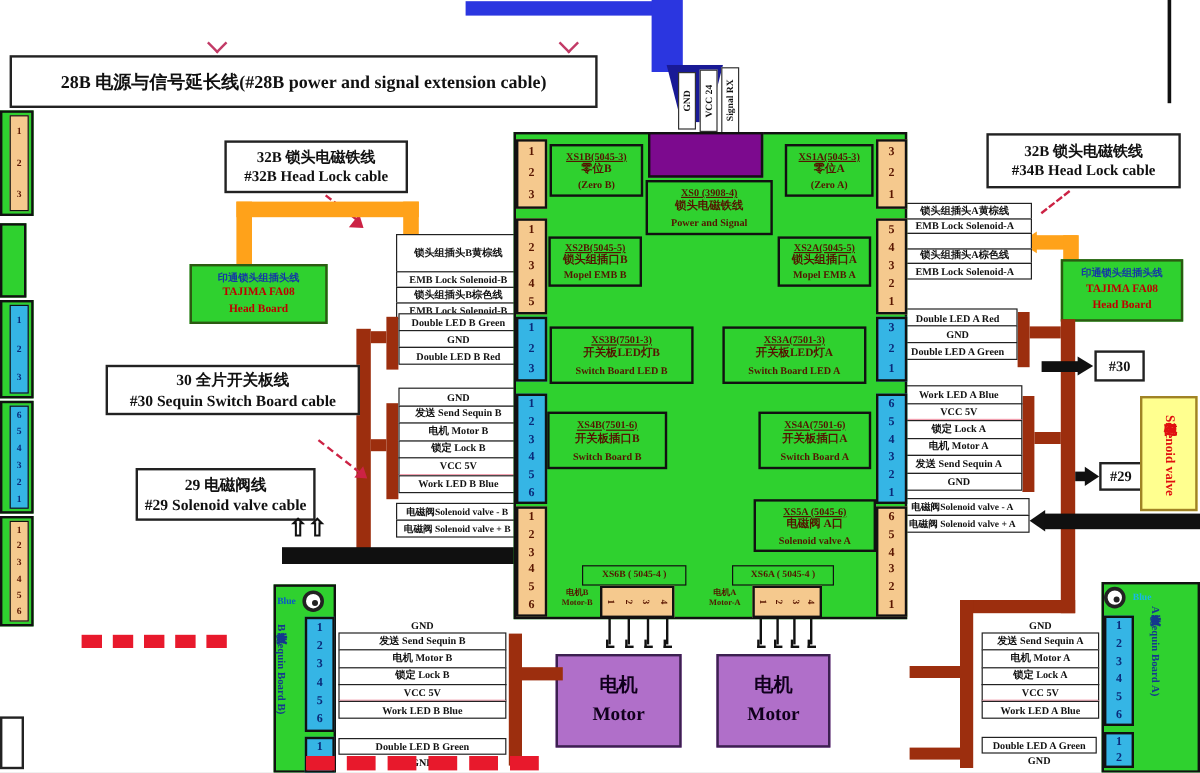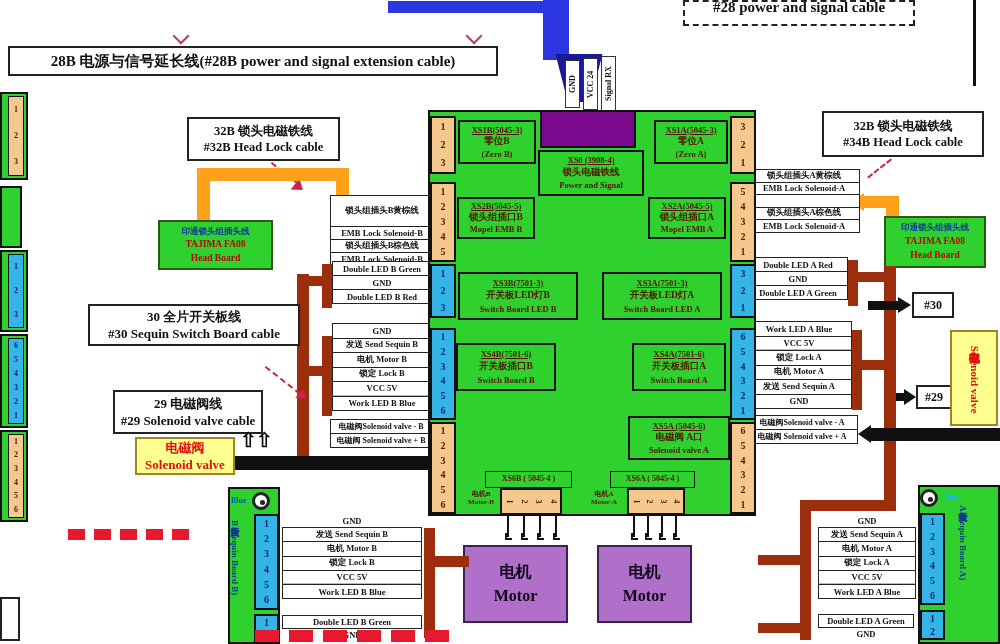--- a/index.html
+++ b/index.html
@@ -121,24 +121,21 @@
   <div class="cab blue" style="left:388px;top:1px;width:168px;height:12px"></div>
   <div class="cab blue" style="left:543px;top:0;width:26px;height:60px"></div>
   <div class="cab" style="left:551px;top:54px;width:56px;height:48px;background:var(--cable-navy);clip-path:polygon(8% 0,92% 0,70% 100%,30% 100%)"></div>
   <div class="vtag" style="left:565px;top:60px;width:15px;height:48px">GND</div>
   <div class="vtag" style="left:583px;top:58px;width:15px;height:52px">VCC 24</div>
   <div class="vtag" style="left:601px;top:56px;width:15px;height:56px">Signal RX</div>
   <div class="cab black" style="left:973px;top:0;width:3px;height:86px"></div>
 
   <div class="chev" style="left:175px;top:30px"></div>
   <div class="chev" style="left:468px;top:30px"></div>
-  <div class="banner" style="left:8px;top:46px;width:490px;height:30px">28B 电源与信号延长线(#28B power and signal extension cable)</div>
-  <div class="banner" style="left:683px;top:0;width:232px;height:26px;border-style:dashed;overflow:hidden">
-      <div style="margin-top:-12px">#28 power and signal cable</div>
-    </div>
+  <div class="banner" style="left:8px;top:46px;width:490px;height:44px">28B 电源与信号延长线(#28B power and signal extension cable)</div>
 
   <div class="wbox" style="left:187px;top:117px;width:153px;height:44px;font-size:12.5px">
     <div>32B 锁头电磁铁线</div>
     <div>#32B Head Lock cable</div>
   </div>
   <div class="dashptr" style="left:272px;top:162px;width:32px;transform:rotate(38deg)"></div>
   <div class="tri" style="left:294px;top:180px;border-top:7px solid transparent;border-bottom:7px solid transparent;border-left:10px solid #cc2244;transform:rotate(38deg)"></div>
   <div class="wbox" style="left:822px;top:111px;width:162px;height:46px;font-size:12.5px">
     <div>32B 锁头电磁铁线</div>
     <div>#34B Head Lock cable</div>
@@ -248,24 +245,20 @@
 
   <div class="wbox" style="left:88px;top:304px;width:212px;height:42px;font-size:13px">
     <div>30 全片开关板线</div>
     <div>#30 Sequin Switch Board cable</div>
   </div>
   <div class="dashptr" style="left:266px;top:366px;width:44px;transform:rotate(38deg)"></div>
   <div class="tri" style="left:298px;top:390px;border-top:6px solid transparent;border-bottom:6px solid transparent;border-left:9px solid #cc2244;transform:rotate(38deg)"></div>
   <div class="wbox" style="left:113px;top:390px;width:150px;height:44px;font-size:13px">
     <div>29 电磁阀线</div>
     <div>#29 Solenoid valve cable</div>
-  </div>
-  <div class="ybox" style="left:135px;top:437px;width:100px;height:38px;font-size:13px">
-    <div>电磁阀</div>
-    <div>Solenoid valve</div>
   </div>
   <div class="cab black" style="left:235px;top:456px;width:195px;height:14px"></div>
   <div class="abs" style="left:240px;top:428px;font-size:20px;font-weight:bold;color:#111">⇧</div>
   <div class="abs" style="left:256px;top:428px;font-size:20px;font-weight:bold;color:#111">⇧</div>
 
   <div class="board" style="left:428px;top:110px;width:328px;height:406px"></div>
 
   <div class="abs" style="left:540px;top:110px;width:96px;height:38px;background:var(--connector-purple);border:2px solid #111"></div>
   <div class="conn" style="left:538px;top:150px;width:106px;height:46px">
     <div class="cid">XS0 (3908-4)</div>

